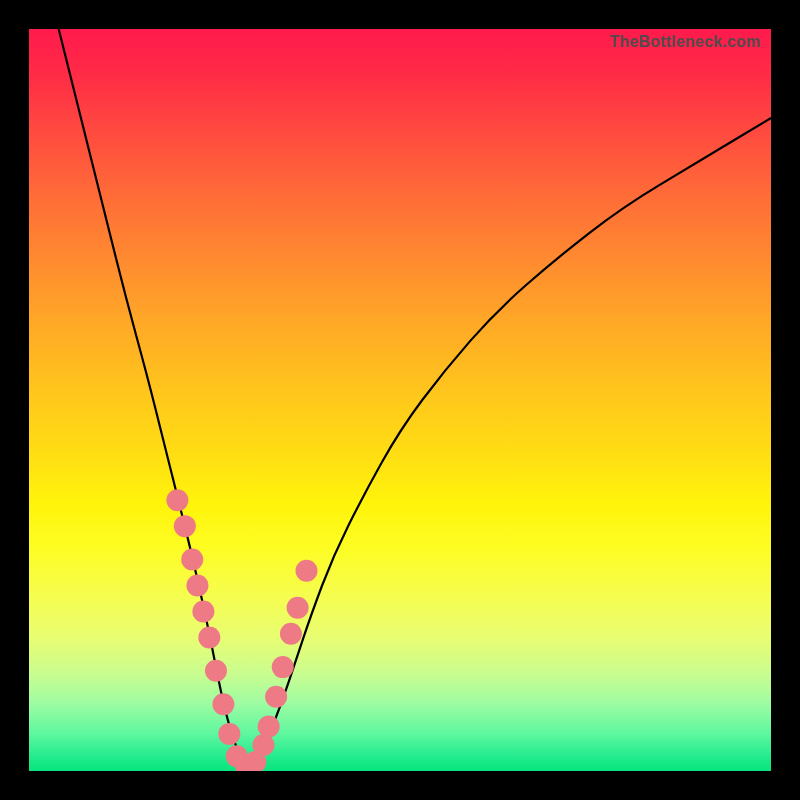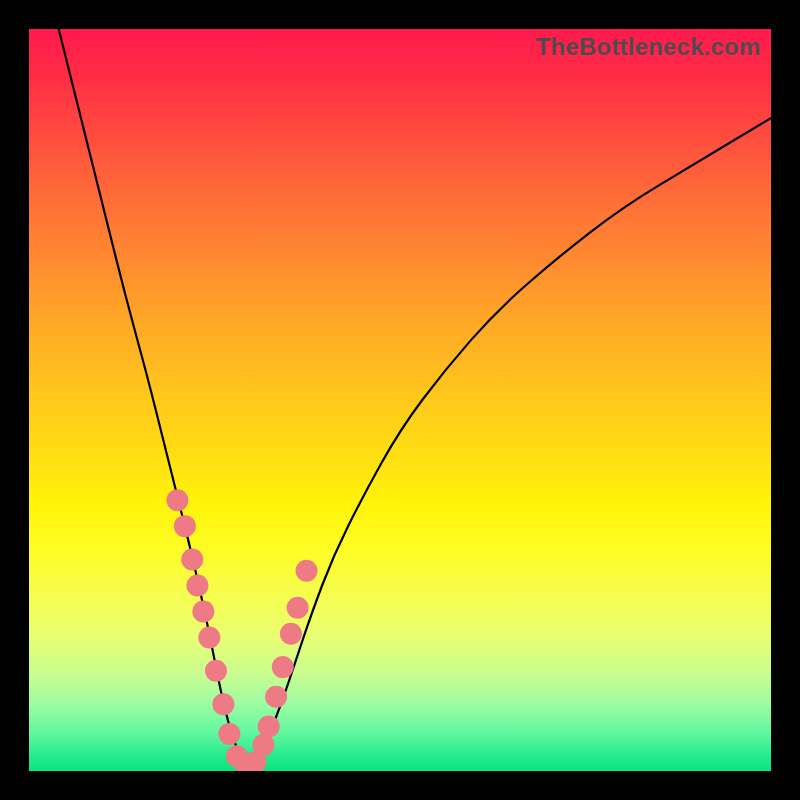--- a/index.html
+++ b/index.html
@@ -40,21 +40,21 @@
       #9cfca2 91%,
       #5ef79f 95%,
       #24ec8e 98%,
       #07e47e 100%
     );
   }
   .watermark {
     position: absolute;
     top: 4px;
     right: 10px;
-    font-size: 24px;
+    font-size: 16px;
     font-weight: 600;
     color: #4c4c4c;
     letter-spacing: 0.2px;
     user-select: none;
   }
   svg.curve {
     position: absolute;
     left: 0;
     top: 0;
     width: 742px;

